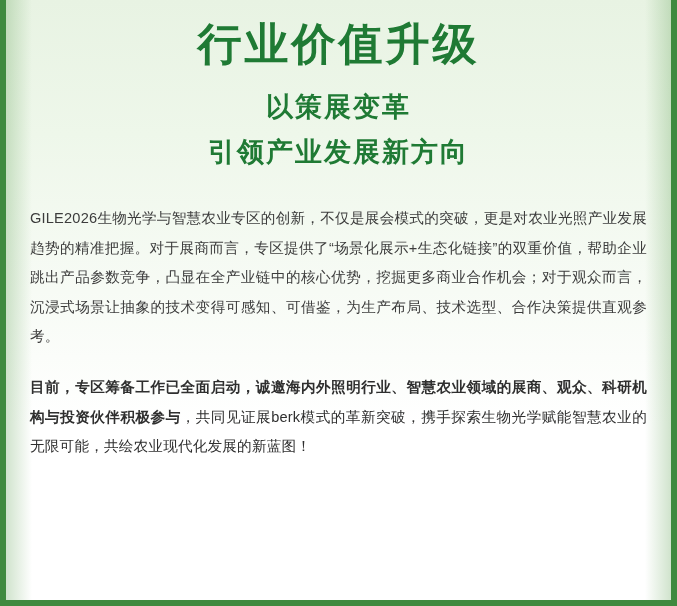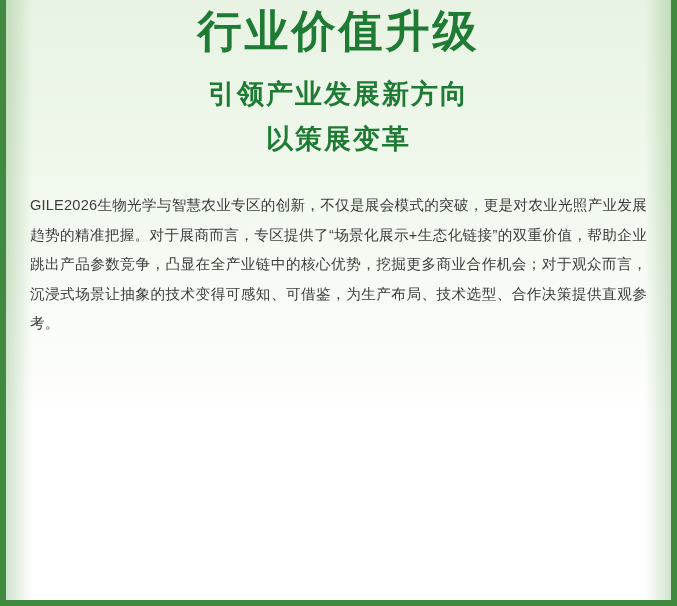--- a/index.html
+++ b/index.html
@@ -31,21 +31,21 @@
     pointer-events: none;
   }
   .edge-glow-right {
     position: absolute;
     top: 0; right: 0;
     width: 26px; height: 100%;
     background: linear-gradient(to left, rgba(120,175,110,0.35), rgba(255,255,255,0));
     pointer-events: none;
   }
   .hero {
-    padding-top: 3px;
+    padding-top: 16px;
     text-align: center;
   }
   .hero-title {
     font-size: 44px;
     font-weight: bold;
     letter-spacing: 3px;
     color: #1f7a34;
     line-height: 1.25;
     margin: 0;
   }
@@ -84,23 +84,24 @@
 </head>
 <body>
 
 <div class="page">
   <div class="edge-glow-left"></div>
   <div class="edge-glow-right"></div>
 
   <div class="hero">
     <h1 class="hero-title">行业价值升级</h1>
     <div class="hero-sub">
+      <div>以策展变革</div>
       <div>引领产业发展新方向</div>
-      <div>以策展变革</div>
     </div>
   </div>
 
   <div class="body-copy">
     <p class="para" id="para-1"><span>GILE2026生物光学与智慧农业专区的创新，不仅是展会模式的突破，更是对农业光照产业发展趋势的精准把握。对于展商而言，专区提供了“场景化展示+生态化链接”的双重价值，帮助企业跳出产品参数竞争，凸显在全产业链中的核心优势，挖掘更多商业合作机会；对于观众而言，沉浸式场景让抽象的技术变得可感知、可借鉴，为生产布局、技术选型、合作决策提供直观参考。</span></p>
+    <p class="para bold-lead" id="para-3"><strong>目前，专区筹备工作已全面启动，诚邀海内外照明行业、智慧农业领域的展商、观众、科研机构与投资伙伴积极参与</strong><span>，共同见证展berk模式的革新突破，携手探索生物光学赋能智慧农业的无限可能，共绘农业现代化发展的新蓝图！</span></p>
   </div>
 
   <div class="bottom-rule"></div>
 </div>
 
 </body></html>

